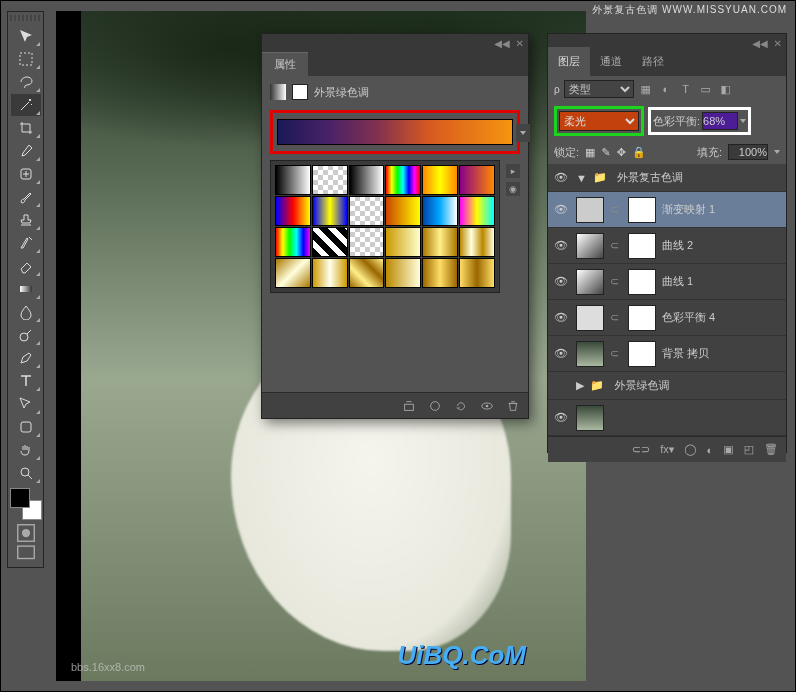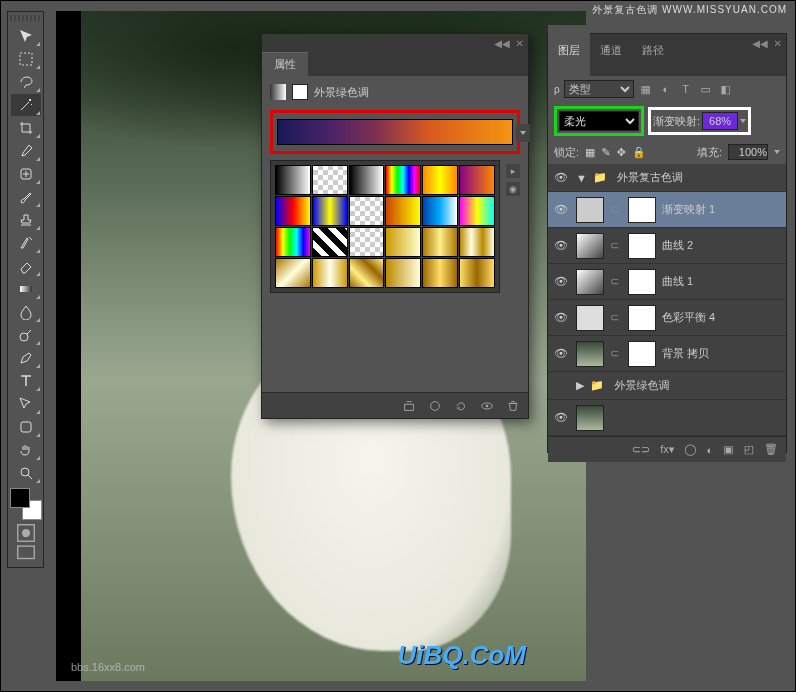--- a/index.html
+++ b/index.html
@@ -33,30 +33,30 @@
 .grad-bar{height:26px;background:linear-gradient(90deg,#1a1858 0%,#4a2268 22%,#803050 42%,#d85a20 65%,#f59510 100%);border:1px solid #000;position:relative}
 .grad-bar .dd{position:absolute;right:-18px;top:4px;width:14px;height:18px;background:#444;display:flex;align-items:center;justify-content:center}
 .swatch-grid{background:#3a3a3a;padding:4px;border:1px solid #222;position:relative;display:grid;grid-template-columns:repeat(6,1fr);gap:1px}
 .sw{height:30px;border:1px solid #000}
 .sg-actions{position:absolute;right:-20px;top:4px;display:flex;flex-direction:column;gap:4px}
 .sg-actions span{width:14px;height:14px;background:#444;display:flex;align-items:center;justify-content:center;font-size:9px;color:#aaa}
 .panel-bottom{position:absolute;bottom:0;left:0;right:0;height:26px;background:#414141;display:flex;justify-content:flex-end;align-items:center;gap:12px;padding-right:8px;border-top:1px solid #2a2a2a}
 .panel-bottom svg{width:14px;height:14px}
 .layers{position:absolute;right:8px;top:32px;width:240px;height:420px;background:#535353;border:1px solid #222}
 .ltabs{height:24px;background:#383838;display:flex;align-items:flex-end}
-.ltab{padding:18px 10px;color:#aaa;cursor:pointer}
+.ltab{padding:7px 10px;color:#aaa;cursor:pointer}
 .ltab.act{background:#535353;color:#ddd}
 .filter-row{display:flex;align-items:center;padding:4px 6px;gap:4px}
 .filter-row select{background:#444;border:1px solid #222;color:#ccc;height:18px;width:70px}
 .filter-row .ic{width:16px;height:16px;display:flex;align-items:center;justify-content:center;color:#aaa}
 .blend-row{display:flex;align-items:center;padding:4px 6px;gap:4px}
 .blend-box{border:3px solid #1bd41b;padding:2px;display:flex;align-items:center}
-.blend-box select{background:#000000;border:1px solid #222;color:#ddd;width:80px;height:20px}
+.blend-box select{background:#c2410c;border:1px solid #222;color:#ddd;width:80px;height:20px}
 .opa-box{border:3px solid #fff;padding:2px;display:flex;align-items:center;gap:2px}
-.opa-box input{width:36px;background:#6d28d9;border:1px solid #222;color:#ccc;text-align:center;padding-right:0;height:18px}
+.opa-box input{width:36px;background:#4c1d95;border:1px solid #222;color:#ccc;text-align:left;padding-right:0;height:18px}
 .lock-row{display:flex;align-items:center;padding:4px 6px;gap:6px;font-size:10px}
 .lock-row input{width:40px;background:#3a3a3a;border:1px solid #222;color:#ccc;text-align:right;height:16px}
 .layer-list{background:#414141}
 .layer{display:flex;align-items:center;height:36px;padding:0 4px;gap:6px;border-bottom:1px solid #333}
 .layer.sel{background:#6a7e9a}
 .layer.grp{height:28px}
 .eye{width:18px;text-align:center;color:#ccc}
 .thumb{width:28px;height:26px;background:#888;border:1px solid #222;flex-shrink:0}
 .thumb.adj{background:#ddd}
 .thumb.mask{background:#fff}
@@ -323,21 +323,21 @@
     <span class="ic">◐</span>
     <span class="ic">T</span>
     <span class="ic">▭</span>
     <span class="ic">◧</span>
   </div>
   <div class="blend-row">
     <div class="blend-box">
       <select><option>柔光</option></select>
     </div>
     <div class="opa-box">
-      <span>渐变映射:</span>
+      <span>色彩平衡:</span>
       <input value="68%" style="">
       <span class="tri-dd"></span>
     </div>
   </div>
   <div class="lock-row">
     <span>锁定:</span>
     <span>▦</span>
     <span>✎</span>
     <span>✥</span>
     <span>🔒</span>

